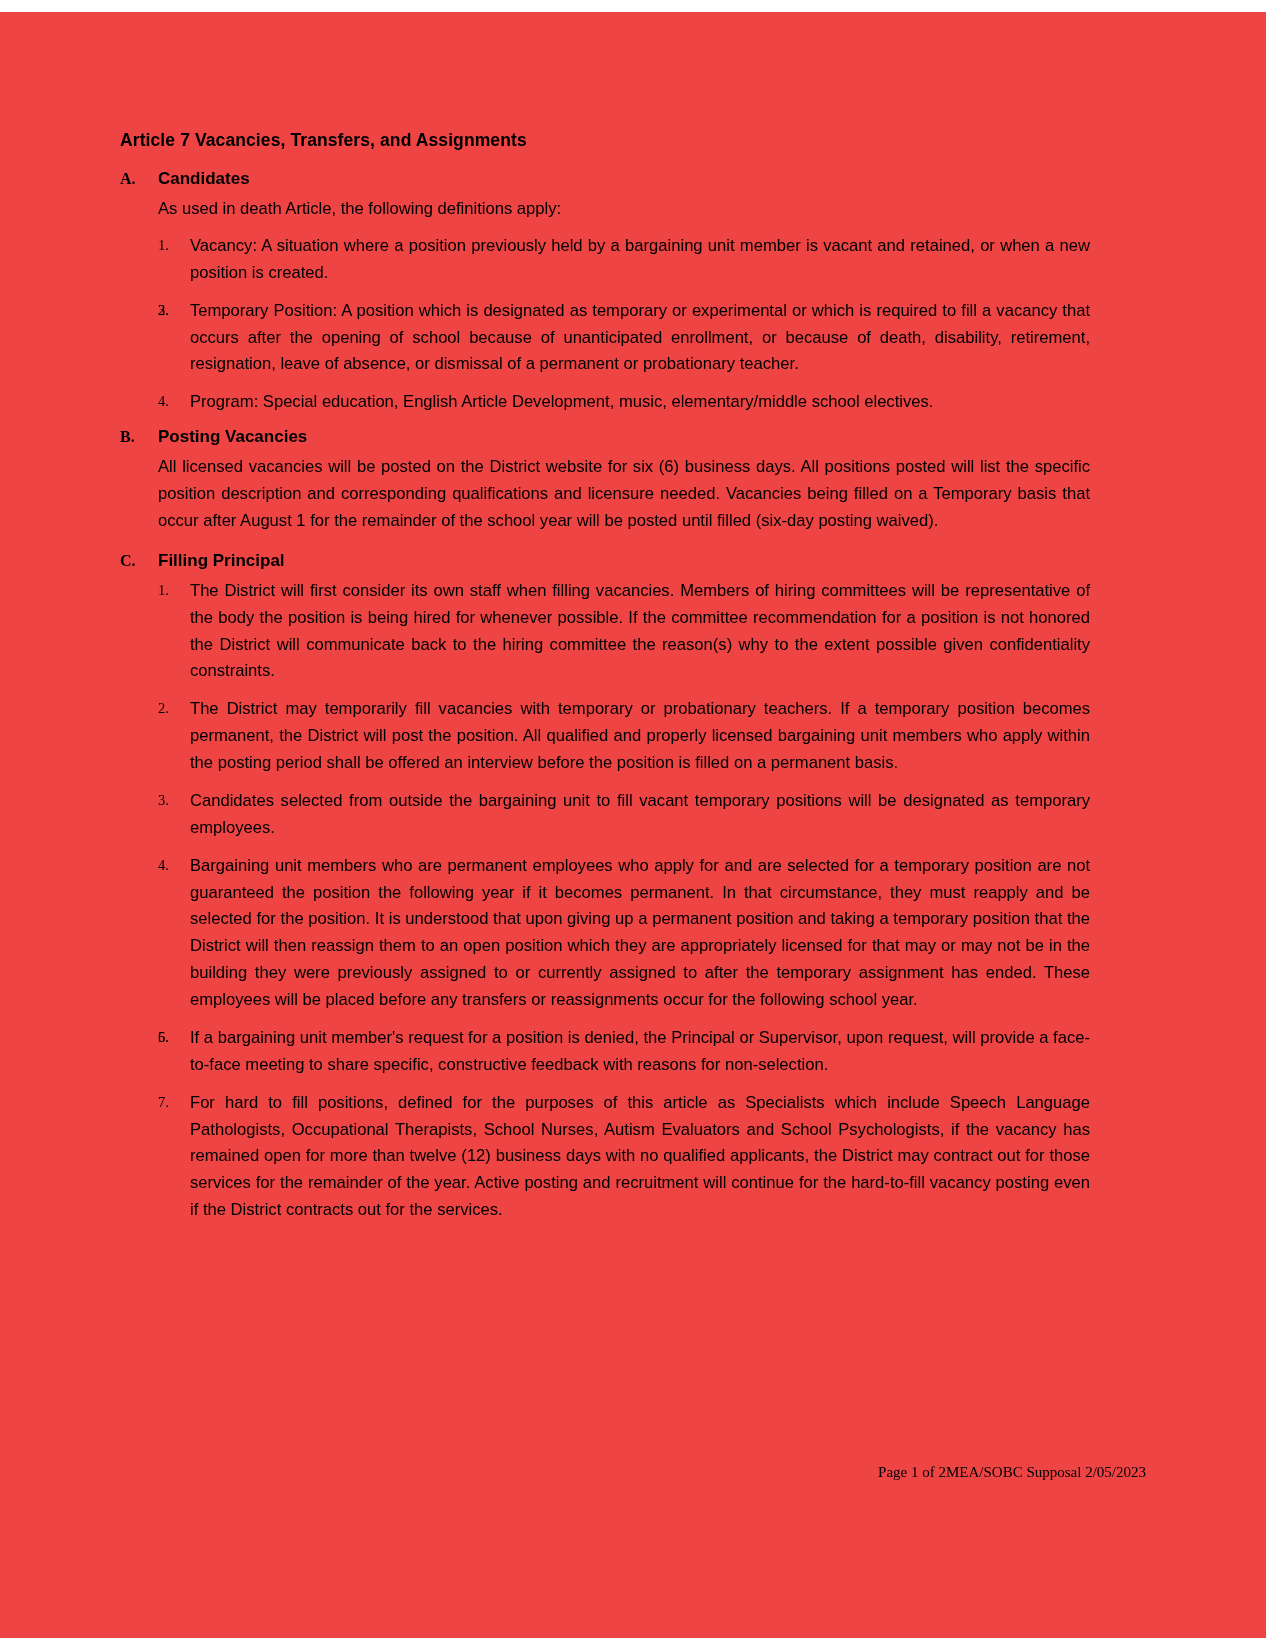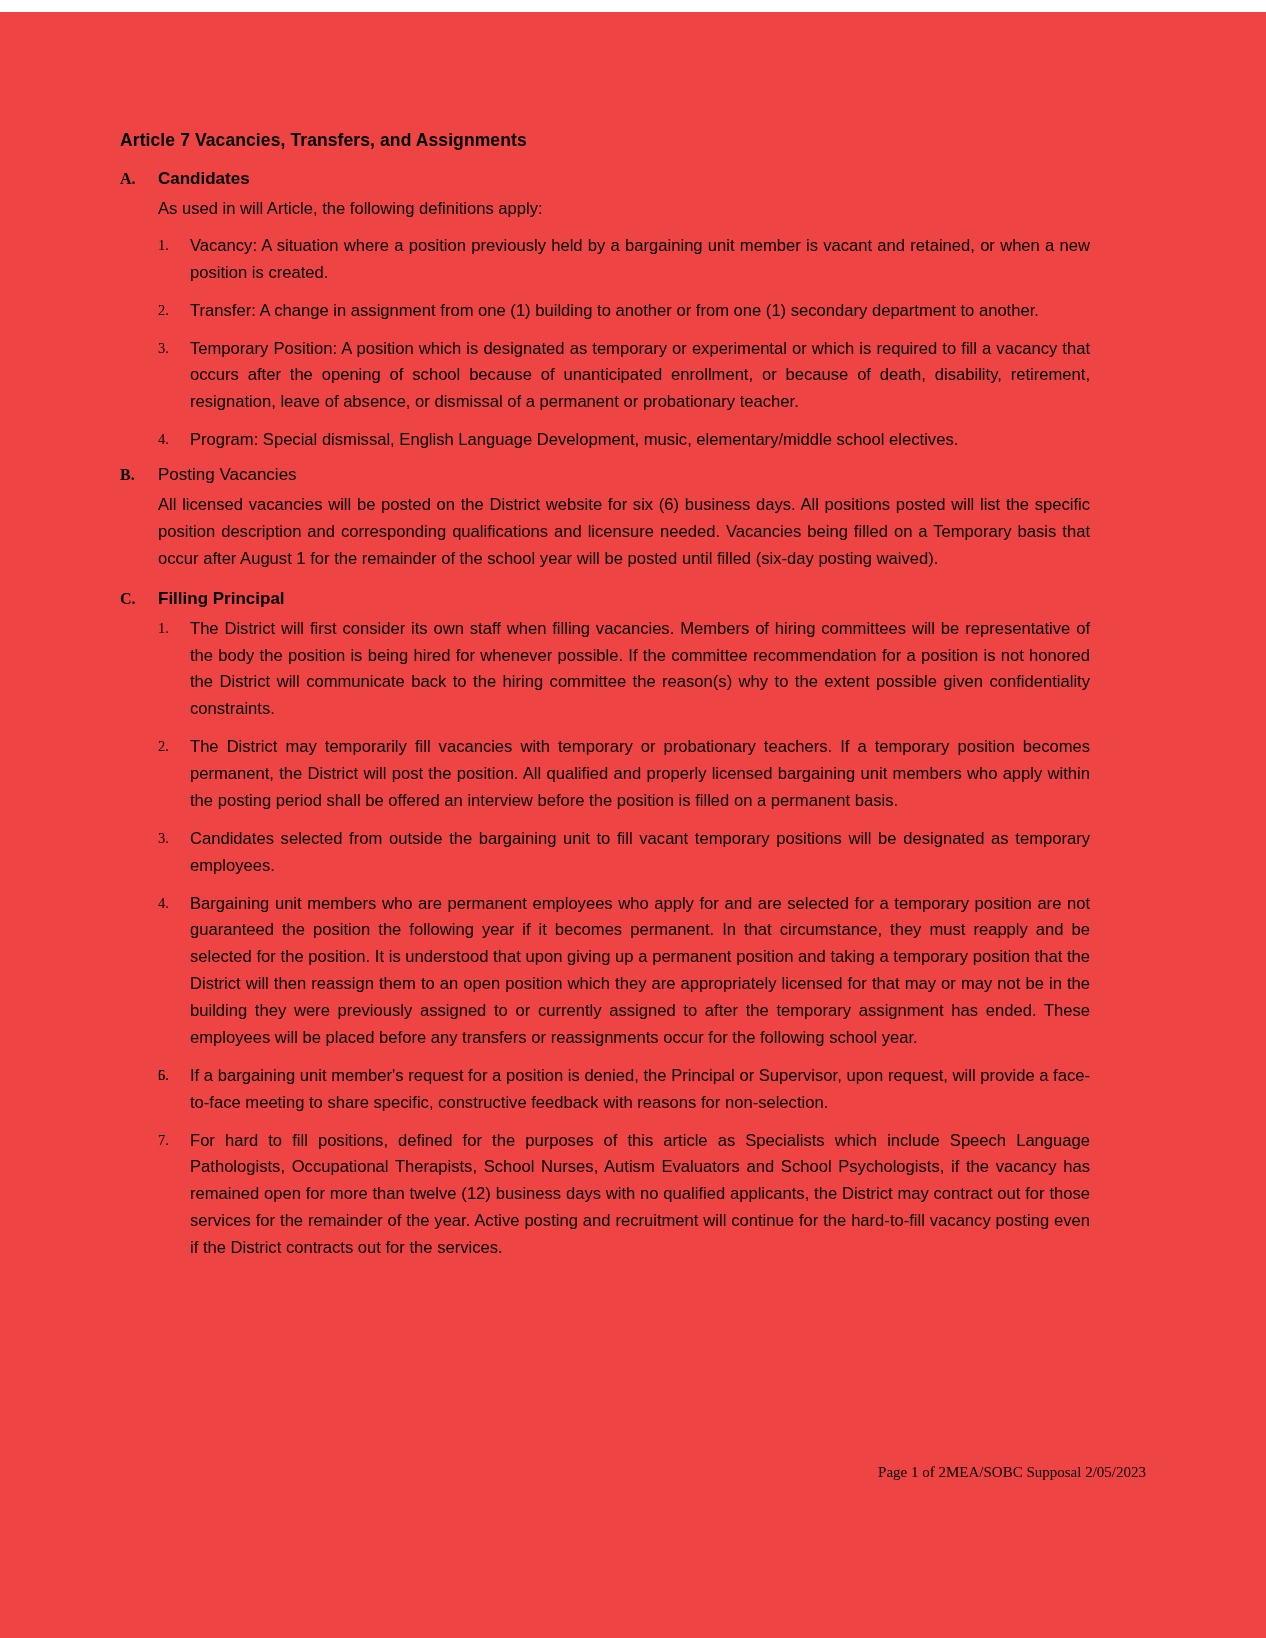--- a/index.html
+++ b/index.html
@@ -43,21 +43,21 @@
     font-size: 16px;
     font-weight: bold;
     width: 38px;
     flex: 0 0 38px;
   }
   .section-title {
     font-size: 17px;
     font-weight: bold;
   }
   .section-title.plain {
-    font-weight: normal;
+    font-weight: bold;
   }
   .para {
     font-size: 16.6px;
     line-height: 1.62;
     text-align: justify;
     margin: 0 0 10px 0;
     padding-left: 38px;
   }
   .para.nojust {
     text-align: left;
@@ -106,37 +106,36 @@
 
   <div class="content">
 
     <div class="doc-title">Article 7 Vacancies, Transfers, and Assignments</div>
 
     <div class="section">
       <div class="section-head">
         <span class="section-letter">A.</span>
         <span class="section-title">Candidates</span>
       </div>
-      <p class="para nojust">As used in will Article, the following definitions apply:</p>
+      <p class="para nojust">As used in death Article, the following definitions apply:</p>
       <ol class="numlist">
         <li>
           <span class="marker">1.</span>
           <span>Vacancy: A situation where a position previously held by a bargaining unit member is vacant and retained, or when a new position is created.</span>
         </li>
         <li>
           <span class="marker">2.</span>
-          <span>Transfer:  A change in assignment from one (1) building to another or from one (1) secondary department to another.</span>
         </li>
         <li>
           <span class="marker">3.</span>
           <span>Temporary Position: A position which is designated as temporary or experimental or which is required to fill a vacancy that occurs after the opening of school because of unanticipated enrollment, or because of death, disability, retirement, resignation, leave of absence, or dismissal of a permanent or probationary teacher.</span>
         </li>
         <li class="nojust">
           <span class="marker">4.</span>
-          <span>Program: Special dismissal, English Language Development, music, elementary/middle school electives.</span>
+          <span>Program: Special education, English Article Development, music, elementary/middle school electives.</span>
         </li>
       </ol>
     </div>
 
     <div class="section">
       <div class="section-head">
         <span class="section-letter">B.</span>
         <span class="section-title plain">Posting Vacancies</span>
       </div>
       <p class="para">All licensed vacancies will be posted on the District website for six (6) business days.  All positions posted will list the specific position description and corresponding qualifications and licensure needed.  Vacancies being filled on a Temporary basis that occur after August 1 for the remainder of the school year will be posted until filled (six-day posting waived).</p>

